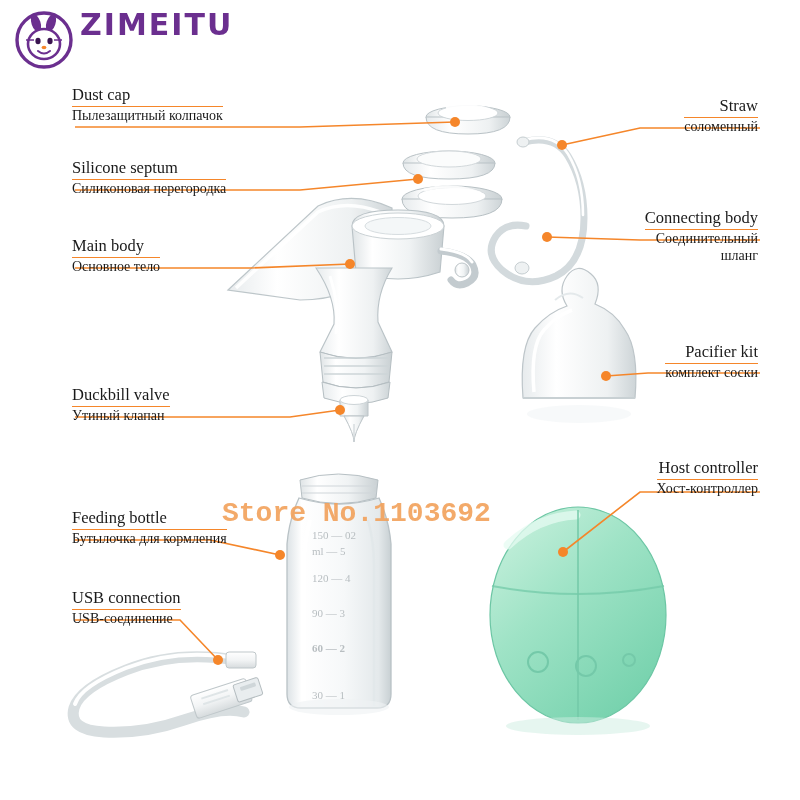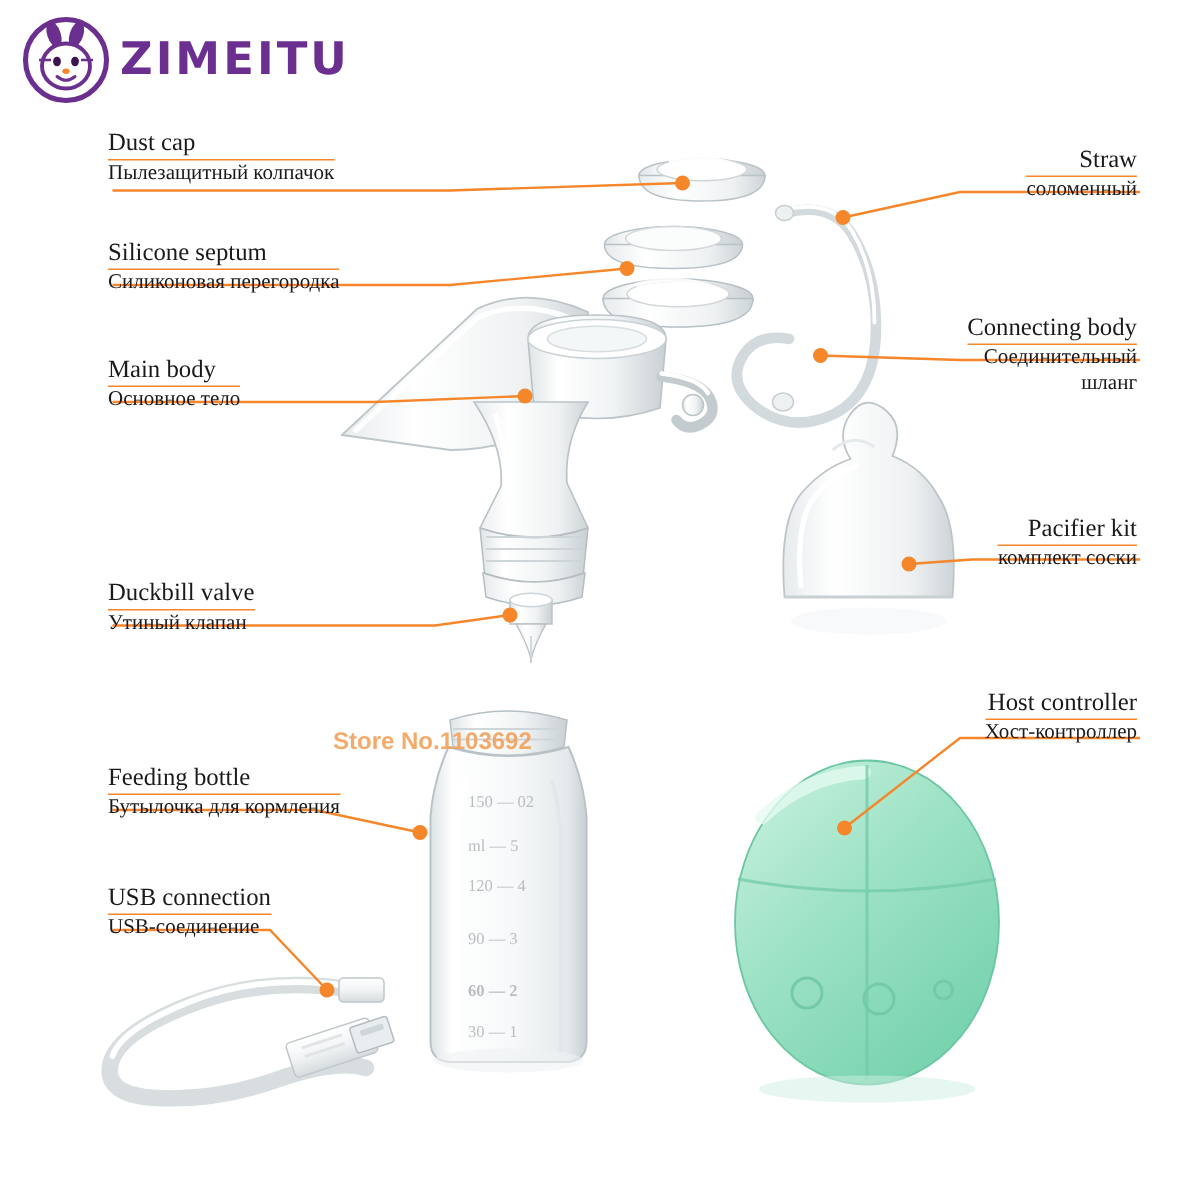--- a/index.html
+++ b/index.html
@@ -20,21 +20,21 @@
     width: 800px;
     height: 800px;
   }
 
   
   .logo-wrap {
     position: absolute;
     left: 14px;
     top: 10px;
     display: flex;
-    align-items: center;
+    align-items: flex-start;
   }
   .logo-mark {
     width: 60px;
     height: 60px;
     position: relative;
   }
   .logo-text {
     font-family: "DejaVu Sans", sans-serif;
     font-weight: bold;
     font-size: 30px;
@@ -85,23 +85,23 @@
     left: 0; top: 0;
     width: 800px;
     height: 800px;
     pointer-events: none;
   }
 
   
   .watermark {
     position: absolute;
     left: 222px;
-    top: 486px;
-    font-family: Liberation Sans, sans-serif;
-    font-size: 16px;
+    top: 498px;
+    font-family: Liberation Mono, monospace;
+    font-size: 28px;
     font-weight: bold;
     color: #f2a35e;
     opacity: .92;
     white-space: nowrap;
   }
 
   
   .bottom-bar {
     position: absolute;
     left: 0;
@@ -258,25 +258,25 @@
       <path d="M300 480 q38 -12 78 0 l-2 18 q-37 11 -74 0 z" fill="url(#plastic)" stroke="#b7c0c4" stroke-width="1"></path>
       <path d="M302 486 h74 M302 493 h74" stroke="#cfd6d9" stroke-width="1.2"></path>
       <path d="M299 498 q40 12 80 0 q10 22 12 46 l0 150 q0 14 -14 14 l-76 0 q-14 0 -14 -14 l0 -150 q2 -24 12 -46 z" fill="url(#glassg)" stroke="#b9c2c6" stroke-width="1.3"></path>
       <path d="M310 520 q-6 22 -6 44 l0 142" stroke="#ffffff" stroke-width="4" fill="none" opacity=".95"></path>
       <path d="M368 520 q6 22 6 44 l0 142" stroke="#e2e8ea" stroke-width="2.5" fill="none"></path>
       <ellipse cx="339" cy="707" rx="50" ry="8" fill="#eef1f3" opacity=".6"></ellipse>
     </g>
   </svg>
 
   <div class="art" style="left:312px; top:530px; width:70px; font-family:'Liberation Serif',serif; font-size:11px; color:#b8bec1; line-height:1;">
-    <div style="margin-bottom:18px;">150 — 02</div>
+    <div style="margin-bottom:5px;">150 — 02</div>
     <div style="margin-bottom:16px;">ml — 5</div>
     <div style="margin-bottom:24px;">120 — 4</div>
     <div style="margin-bottom:24px;">90 — 3</div>
-    <div style="margin-bottom:16px;font-weight:bold;">60 — 2</div>
+    <div style="margin-bottom:36px;font-weight:bold;">60 — 2</div>
     <div>30 — 1</div>
   </div>
 
   <svg class="art" style="left:40px; top:630px;" width="240" height="110">
     <path d="M196 30 q-60 -10 -110 10 q-46 18 -52 38 q-6 22 30 24 q40 2 80 -12 q40 -14 60 -8" fill="none" stroke="#d8dee0" stroke-width="11" stroke-linecap="round"></path>
     <path d="M196 28 q-60 -10 -110 10 q-45 18 -51 36" fill="none" stroke="#ffffff" stroke-width="4" stroke-linecap="round"></path>
     <g transform="translate(150,66) rotate(-18)">
       <rect x="0" y="0" width="58" height="24" rx="3" fill="url(#cableg)" stroke="#bfc7ca" stroke-width="1"></rect>
       <rect x="44" y="3" width="26" height="18" rx="2" fill="#e9edef" stroke="#b5bdc0" stroke-width="1"></rect>
       <rect x="50" y="7" width="16" height="4" rx="1" fill="#cfd6d9"></rect>

